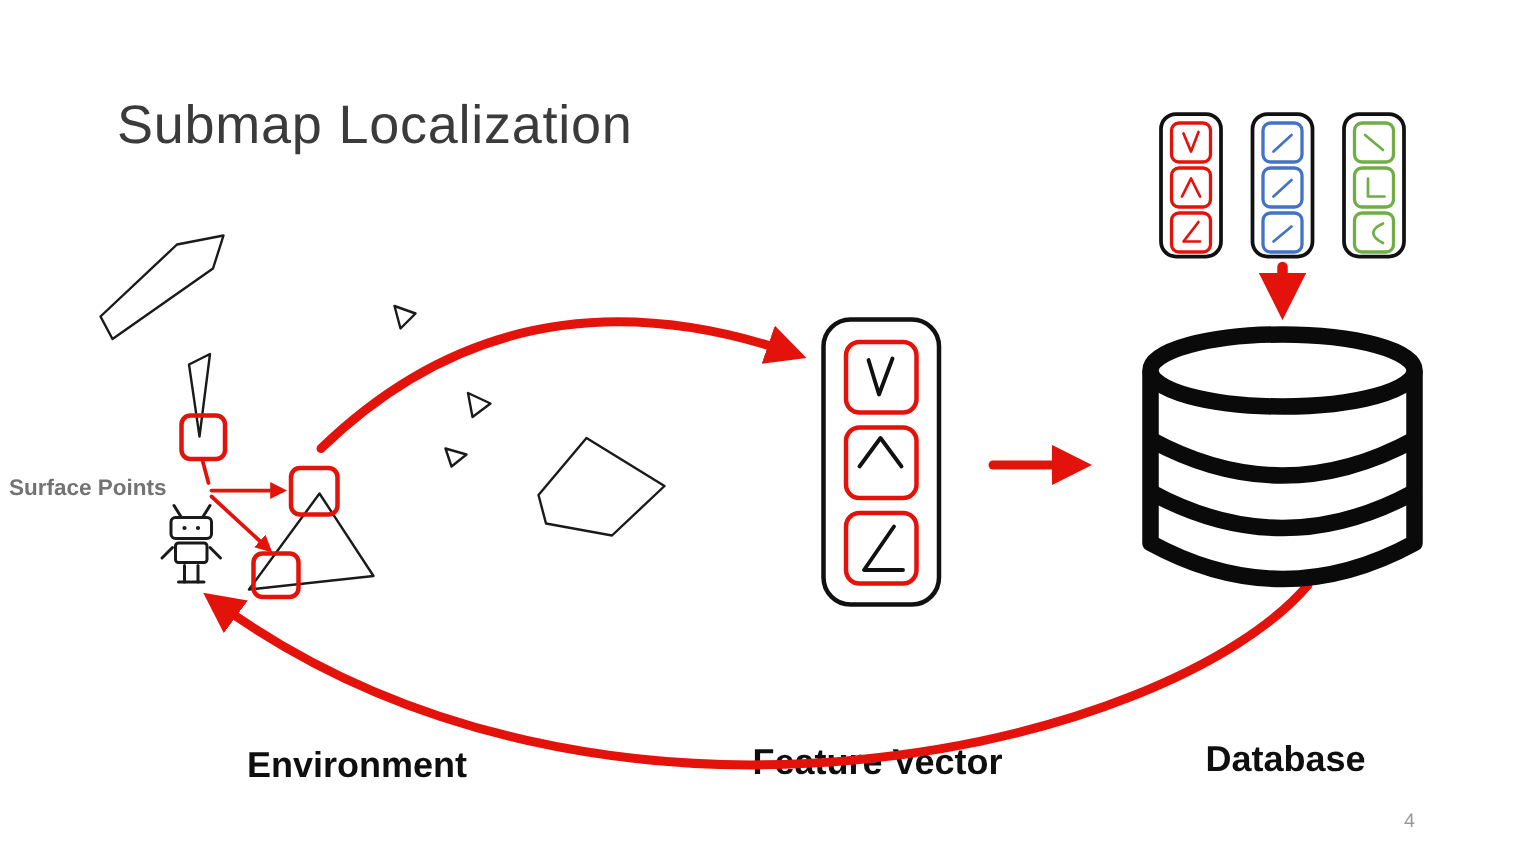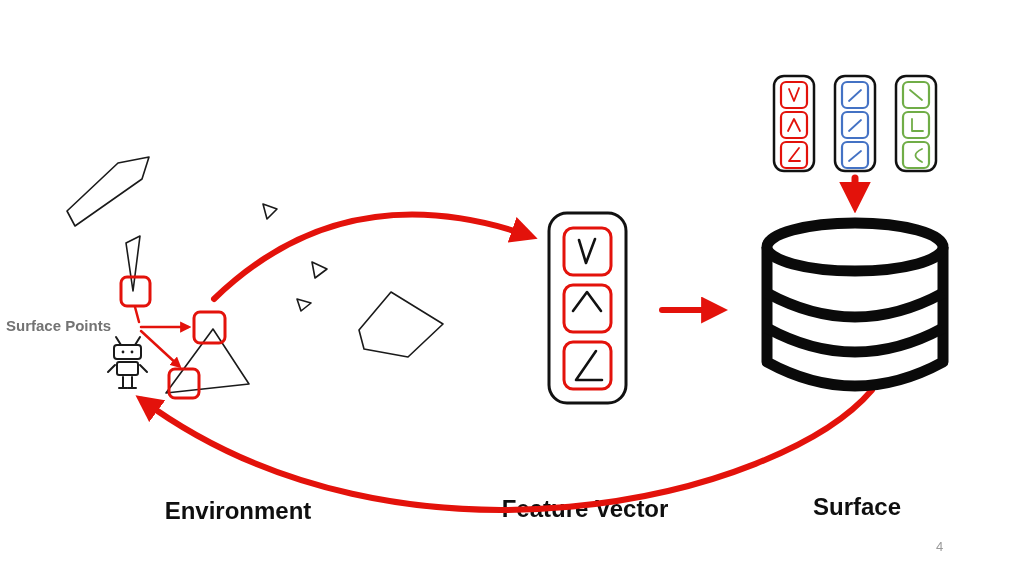--- a/index.html
+++ b/index.html
@@ -37,26 +37,27 @@
   svg.diagram{
     position:absolute;left:0;top:0;z-index:2;
     pointer-events:none;
   }
 </style>
 </head>
 <body>
 
 <div class="slide">
 
+  <div class="title">Submap Localization</div>
 
   <div class="surface-label">Surface Points</div>
 
   <div class="caption env">Environment</div>
   <div class="caption fv">Feature Vector</div>
-  <div class="caption db">Surface</div>
+  <div class="caption db">Database</div>
 
   <div class="pagenum">4</div>
 
   <svg class="diagram" width="1024" height="576" viewBox="0 0 1024 576">
     <defs>
       <marker id="arrow-red" viewBox="0 0 10 10" refX="7" refY="5" markerWidth="4.5" markerHeight="4.5" orient="auto-start-reverse">
         <path d="M0,0 L10,5 L0,10 z" fill="#e3120b"></path>
       </marker>
     </defs>
 

